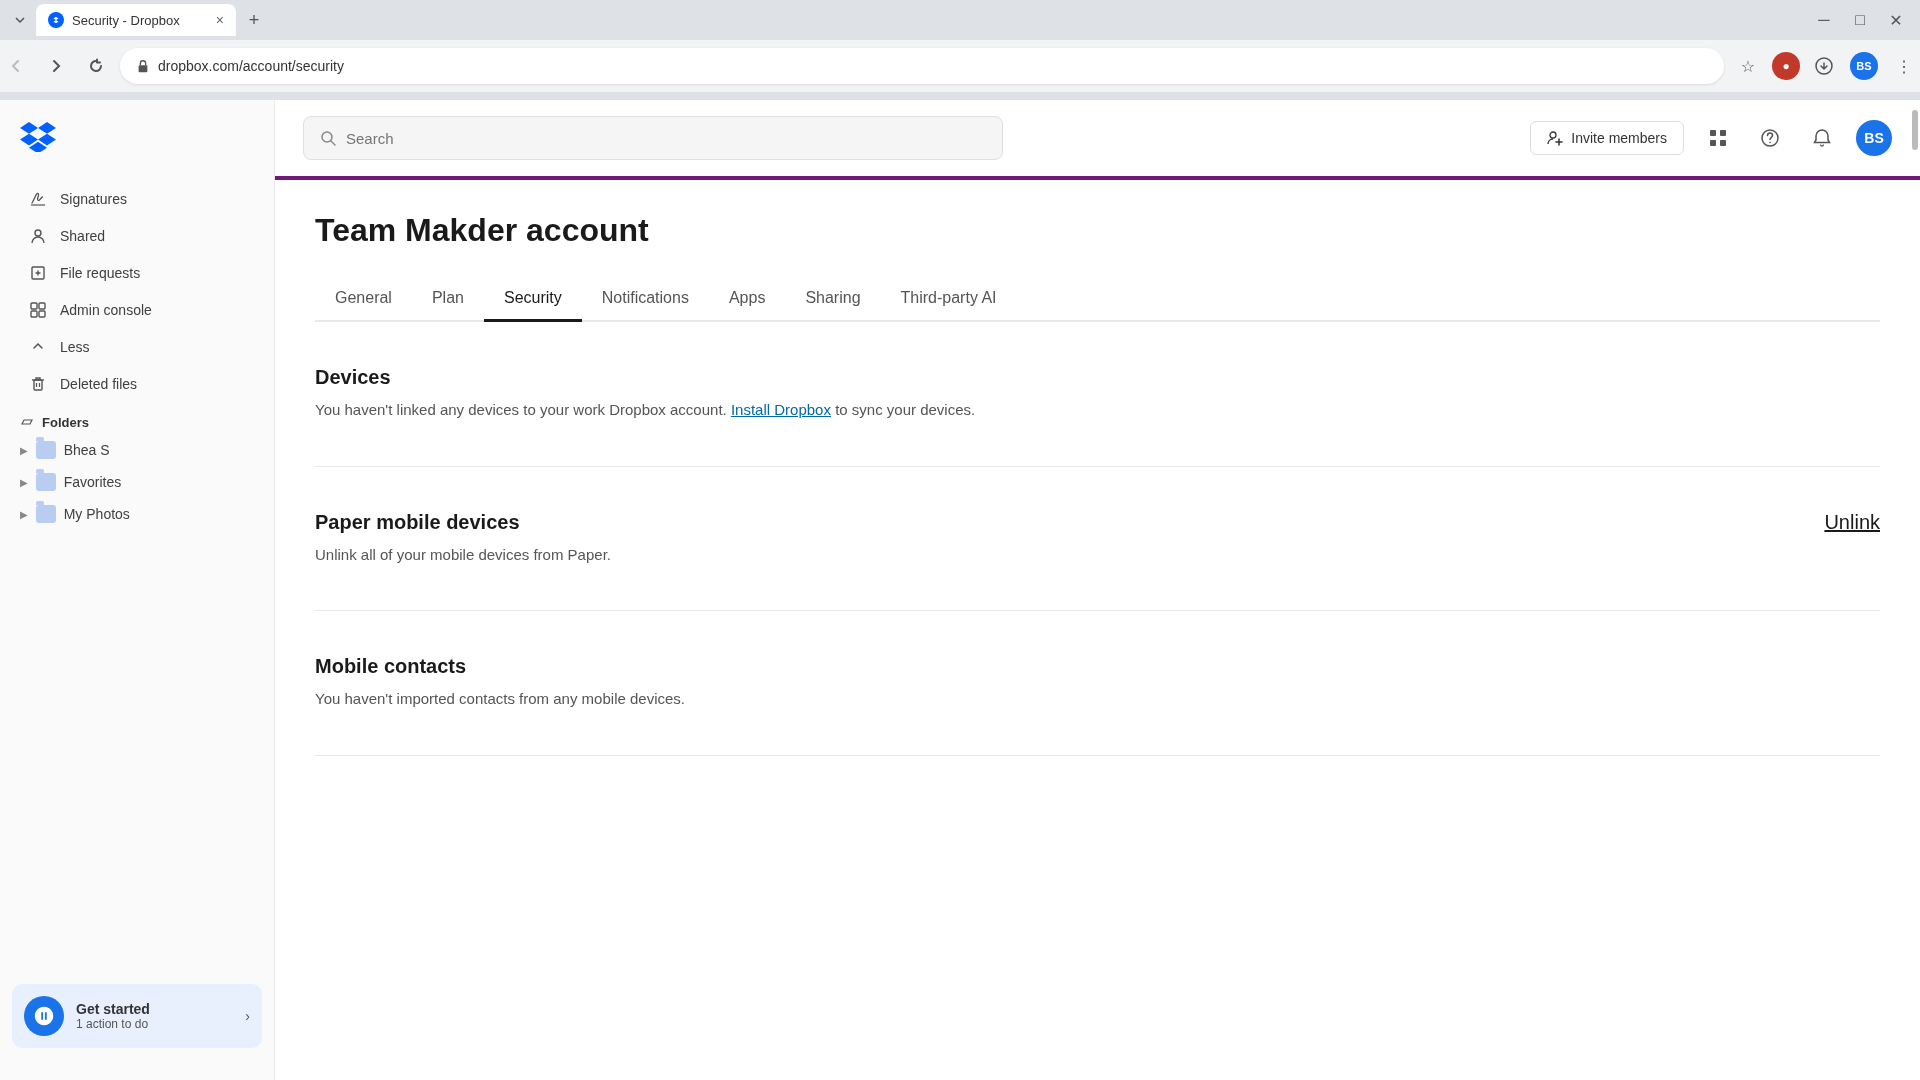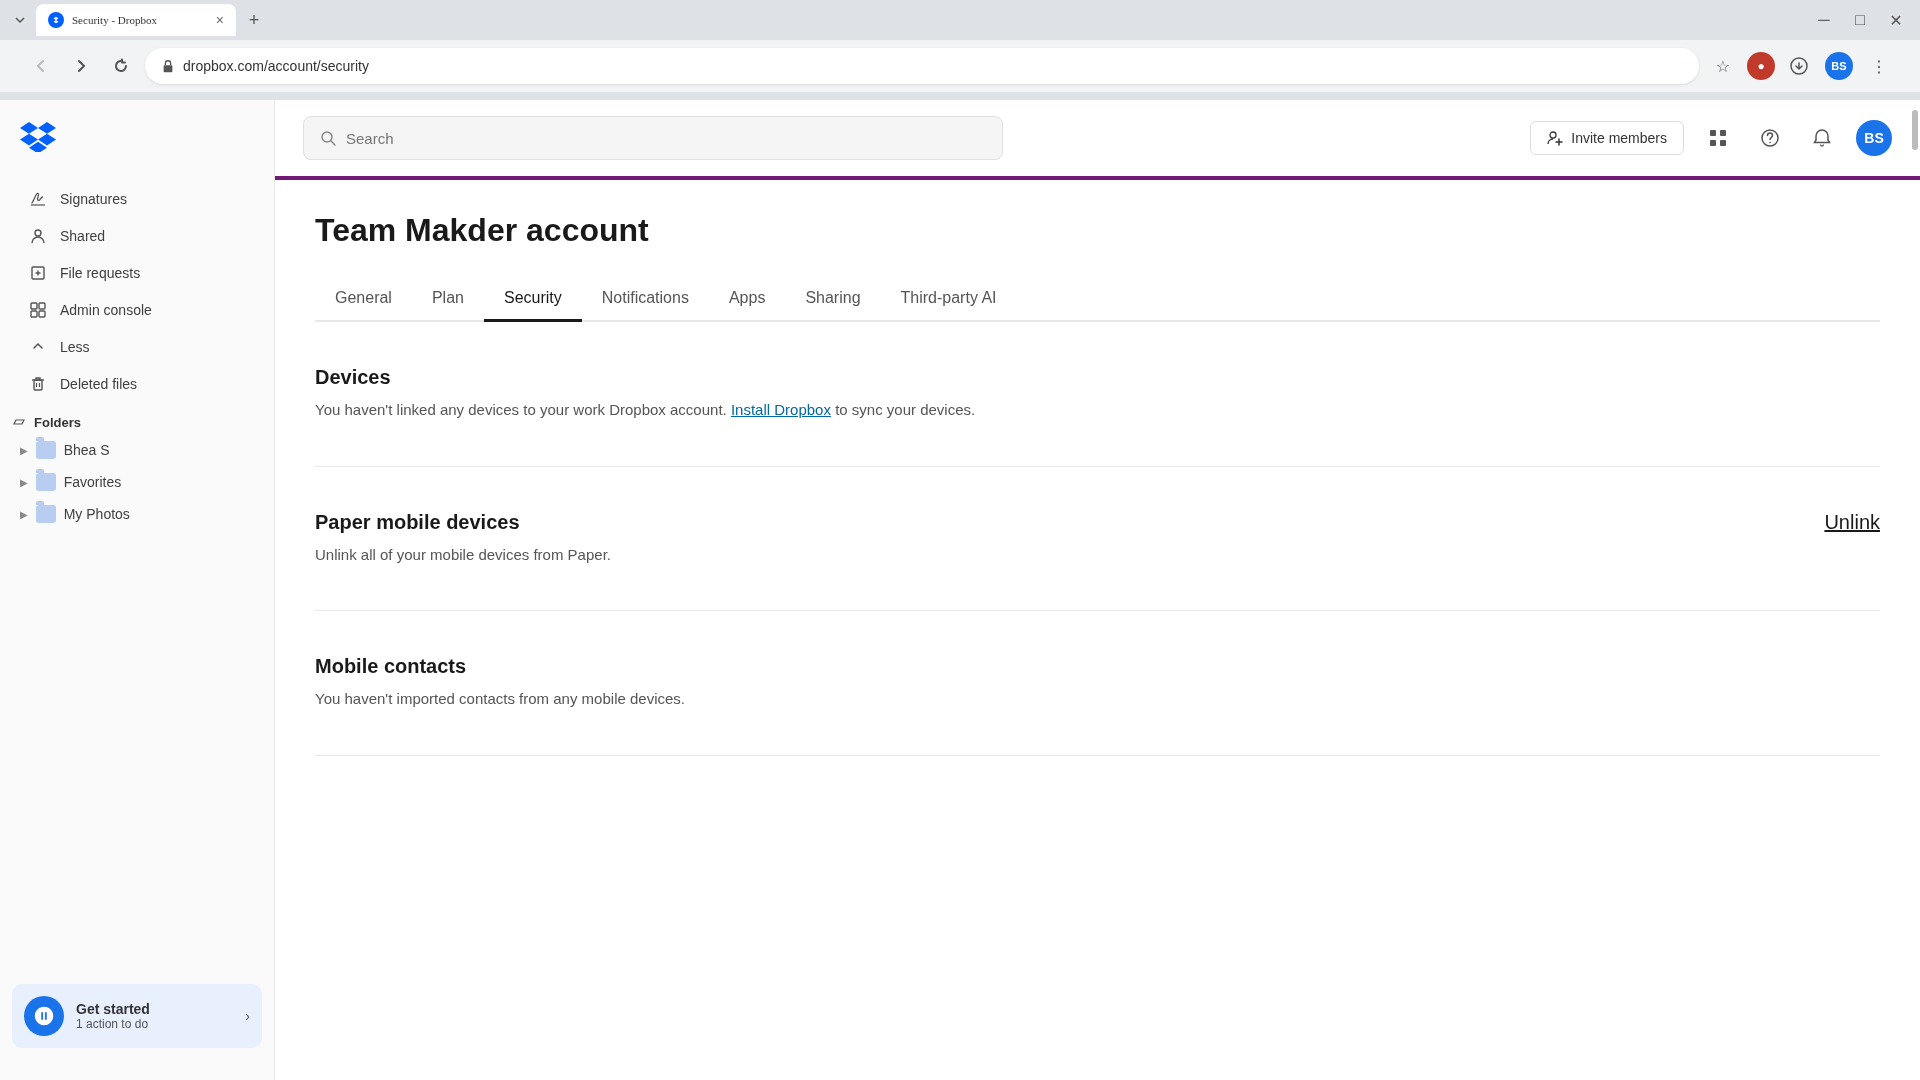--- a/index.html
+++ b/index.html
@@ -3,25 +3,25 @@
   <meta charset="utf-8">
   <style>
     * { margin: 0; padding: 0; box-sizing: border-box; }
     body { font-family: -apple-system, BlinkMacSystemFont, 'Segoe UI', Arial, sans-serif; background: #f5f5f5; width: 1920px; height: 1080px; overflow: hidden; }
 
     
     .browser-chrome { background: #dee1e6; height: 100px; display: flex; flex-direction: column; }
     .browser-titlebar { height: 40px; display: flex; align-items: center; padding: 0 8px; gap: 4px; background: #dee1e6; }
     .browser-tab { display: flex; align-items: center; background: #fff; border-radius: 8px 8px 0 0; padding: 0 12px; height: 32px; gap: 8px; min-width: 200px; }
     .browser-tab-favicon { width: 16px; height: 16px; background: #0061ff; border-radius: 50%; display: flex; align-items: center; justify-content: center; }
-    .browser-tab-title { font-size: 11px; color: #333; flex: 1; font-family: Liberation Serif, serif; }
+    .browser-tab-title { font-size: 13px; color: #333; flex: 1; }
     .browser-tab-close { font-size: 14px; color: #666; cursor: pointer; }
     .browser-tab-new { width: 28px; height: 28px; display: flex; align-items: center; justify-content: center; font-size: 18px; color: #555; cursor: pointer; }
     .browser-tab-list-btn { width: 24px; height: 24px; display: flex; align-items: center; justify-content: center; color: #555; font-size: 12px; }
-    .browser-toolbar { height: 52px; display: flex; align-items: center; padding: 0 25px; gap: 8px; background: #f1f3f4; }
+    .browser-toolbar { height: 52px; display: flex; align-items: center; padding: 0 0; gap: 8px; background: #f1f3f4; }
     .nav-btn { width: 32px; height: 32px; border-radius: 50%; display: flex; align-items: center; justify-content: center; cursor: pointer; color: #555; font-size: 16px; }
     .nav-btn.disabled { color: #bbb; cursor: default; }
     .url-bar { flex: 1; height: 36px; background: #fff; border-radius: 20px; display: flex; align-items: center; padding: 0 16px; gap: 8px; border: none; box-shadow: 0 1px 3px rgba(0,0,0,0.1); }
     .url-bar-text { font-size: 14px; color: #333; flex: 1; }
     .browser-actions { display: flex; align-items: center; gap: 8px; }
     .browser-action-btn { width: 32px; height: 32px; display: flex; align-items: center; justify-content: center; cursor: pointer; color: #555; font-size: 16px; border-radius: 50%; }
 
     
     .app-container { display: flex; height: calc(1080px - 100px); background: #fff; }
 
@@ -215,21 +215,21 @@
               <polyline points="3,5 15,5" stroke="#555" stroke-width="1.4" fill="none"></polyline>
               <path d="M7 5V3h4v2" stroke="#555" stroke-width="1.4" fill="none"></path>
               <rect x="5" y="5" width="8" height="10" rx="1" fill="none" stroke="#555" stroke-width="1.4"></rect>
               <line x1="7.5" y1="8" x2="7.5" y2="12" stroke="#555" stroke-width="1.2"></line>
               <line x1="10.5" y1="8" x2="10.5" y2="12" stroke="#555" stroke-width="1.2"></line>
             </svg>
         </div>
         <span>Deleted files</span>
       </div>
 
-      <div style="padding: 12px 12px 4px; font-size: 13px; font-weight: 600; color: #333; display:flex; align-items:center; gap:8px;">
+      <div style="padding: 12px 20px 4px; font-size: 13px; font-weight: 600; color: #333; display:flex; align-items:center; gap:8px;">
         <svg width="14" height="14" viewBox="0 0 14 14">
             <path d="M2 8l2-4h8l-2 4H2z" fill="none" stroke="#555" stroke-width="1.2"></path>
           </svg>
         <span>Folders</span>
       </div>
 
       <div class="folder-item">
         <span class="chevron-icon">▶</span>
         <div class="folder-icon"></div>
         <span>Bhea S</span>

